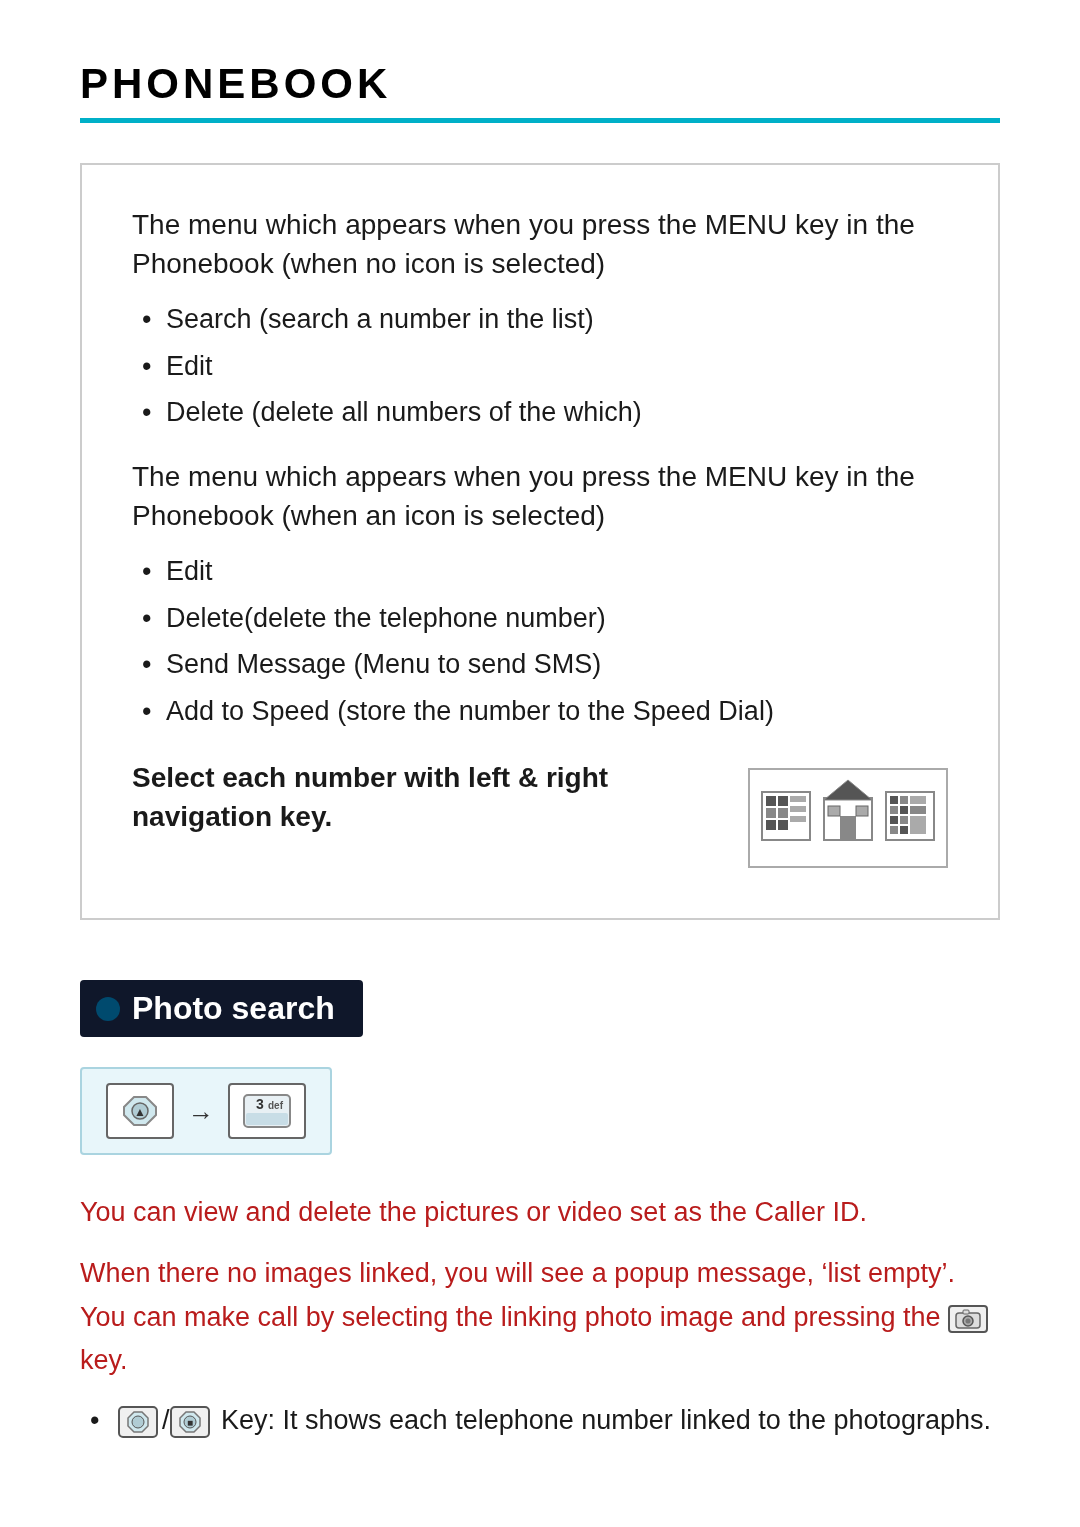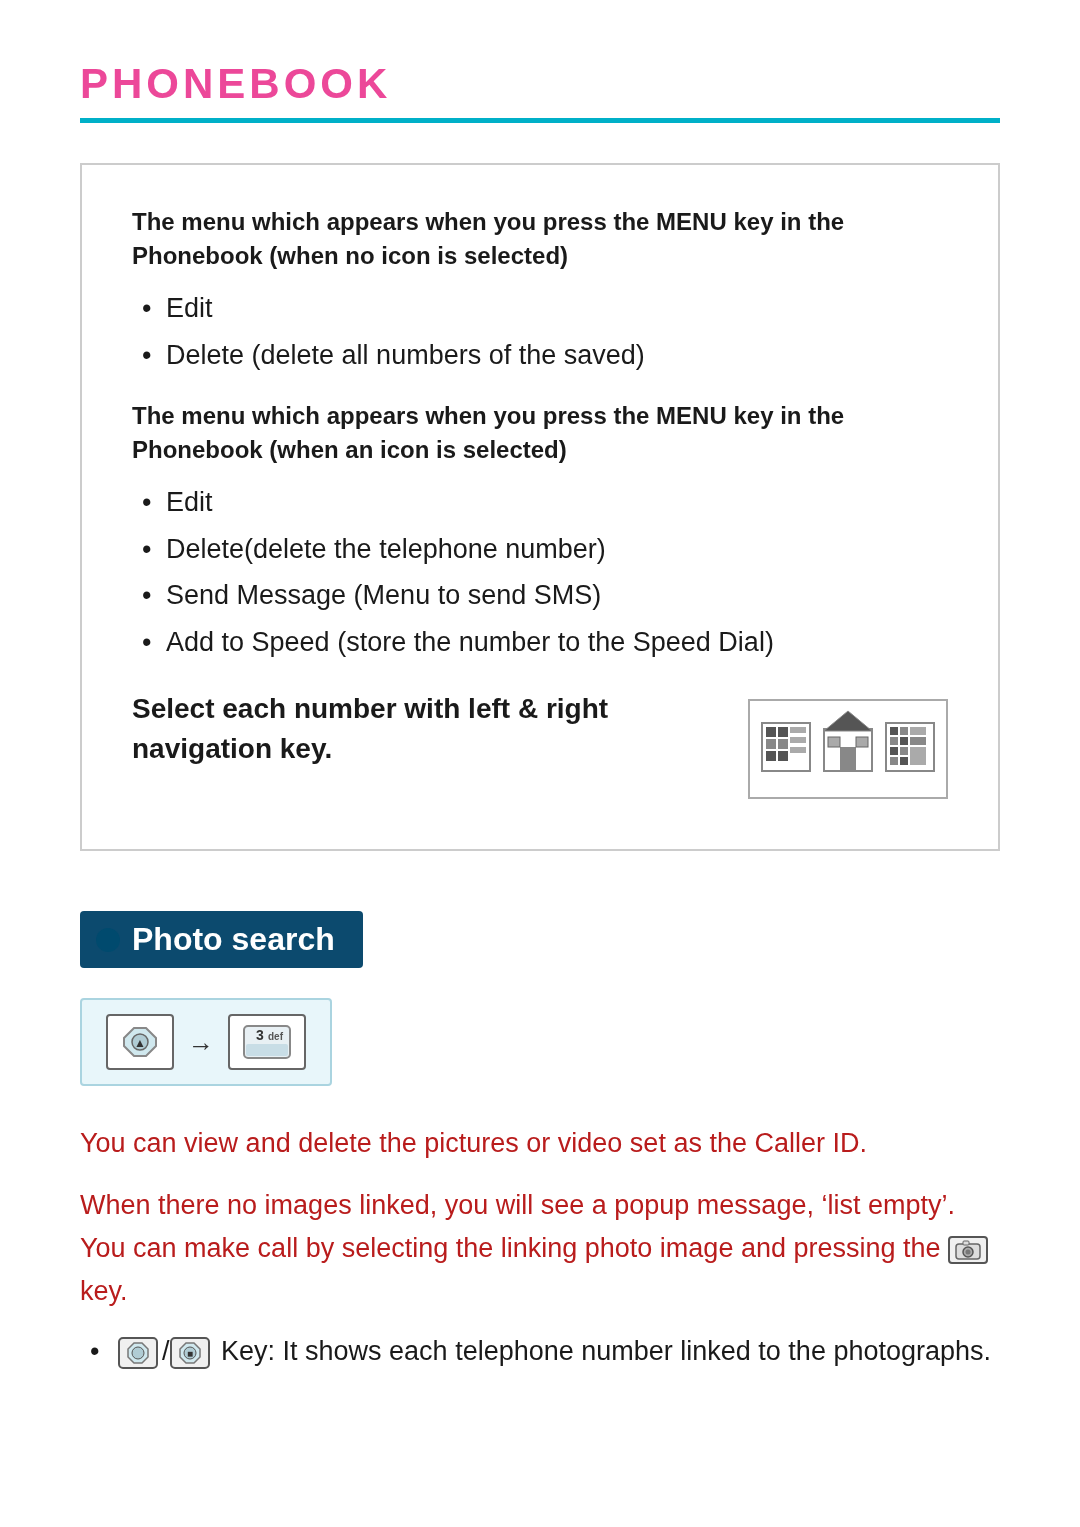--- a/index.html
+++ b/index.html
@@ -25,34 +25,34 @@
     .page-header {
       border-bottom: 5px solid #00b0c8;
       padding-bottom: 10px;
       margin-bottom: 40px;
     }
 
     .page-title {
       font-size: 42px;
       font-weight: 900;
       letter-spacing: 4px;
-      color: #ec4899;
+      color: #000000;
       text-transform: uppercase;
     }
 
     
     .content-box {
       border: 2px solid #cccccc;
       padding: 40px 50px;
       margin-bottom: 60px;
     }
 
     .section-heading-bold {
-      font-size: 24px;
-      font-weight: bold;
+      font-size: 28px;
+      font-weight: normal;
       margin-bottom: 16px;
       line-height: 1.4;
     }
 
     .bullet-list {
       list-style: none;
       margin-bottom: 24px;
       padding-left: 10px;
     }
 
@@ -112,21 +112,21 @@
 
     
     .photo-search-section {
       margin-bottom: 40px;
     }
 
     .photo-search-badge {
       display: inline-flex;
       align-items: center;
       gap: 12px;
-      background: #0c4a6e;
+      background: #0f172a;
       color: #ffffff;
       font-size: 32px;
       font-weight: bold;
       padding: 10px 28px 10px 16px;
       border-radius: 4px;
       margin-bottom: 30px;
     }
 
     .badge-circle {
       width: 24px;
@@ -216,22 +216,23 @@
 
   <div class="page-header">
     <span class="page-title">PHONEBOOK</span>
   </div>
 
   <div class="content-box">
 
     <p class="section-heading-bold">The menu which appears when you press the MENU key in the Phonebook (when no icon is selected)</p>
 
     <ul class="bullet-list">
+      <li>Search (search a number in the list)</li>
       <li>Edit</li>
-      <li>Delete (delete all numbers of the saved)</li>
+      <li>Delete (delete all numbers of the which)</li>
     </ul>
 
     <p class="section-heading-bold">The menu which appears when you press the MENU key in the Phonebook (when an icon is selected)</p>
 
     <ul class="bullet-list">
       <li>Edit</li>
       <li>Delete(delete the telephone number)</li>
       <li>Send Message (Menu to send SMS)</li>
       <li>Add to Speed (store the number to the Speed Dial)</li>
     </ul>

